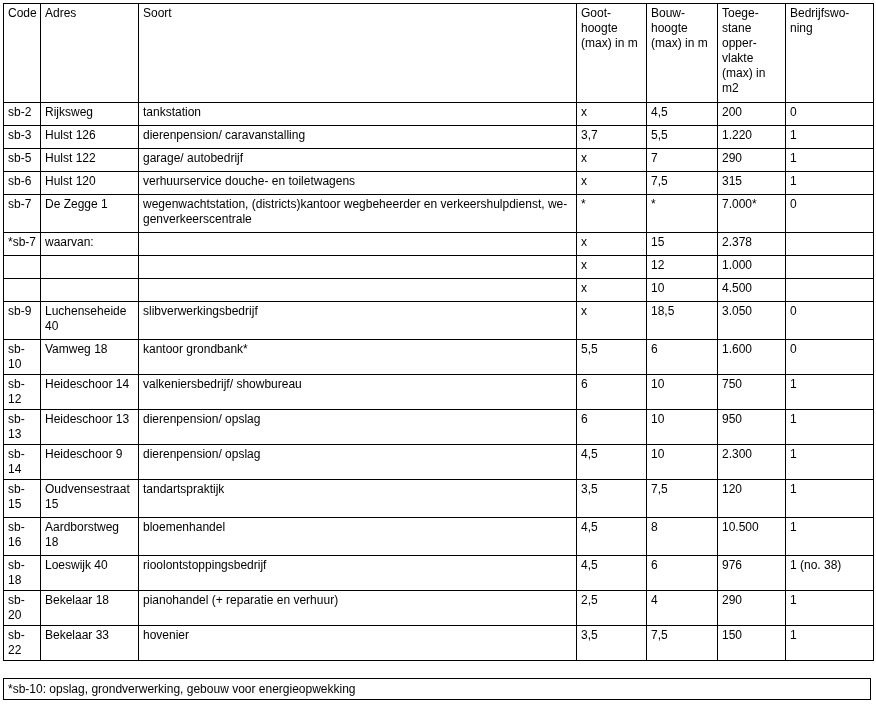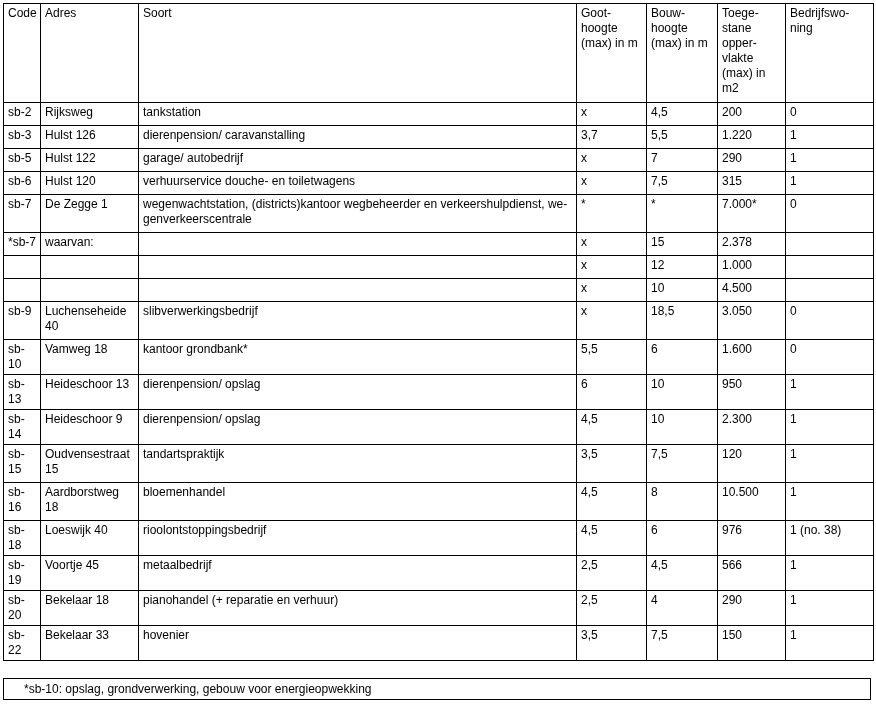--- a/index.html
+++ b/index.html
@@ -5,21 +5,21 @@
   html, body { margin:0; padding:0; background:#ffffff; }
   body { width:876px; height:707px; position:relative; overflow:hidden;
          font-family:"Liberation Sans", sans-serif; font-size:12px; color:#000; }
   table.main { position:absolute; left:3px; top:3px; border-collapse:collapse; table-layout:fixed; width:870px; }
   table.main td, table.main th { border:1px solid #000; padding:2px 4px 2px 4px; vertical-align:top;
          text-align:left; line-height:15px; font-size:12px; }
   table.main th { font-weight:normal; height:94px; }
   table.main td { height:18px; }
   table.main tr.tall td { height:33px;margin-top:16px; }
   .note { position:absolute; left:3px; top:678px; width:868px; height:22px; border:1px solid #000;
-          box-sizing:border-box; padding:3px 20px; font-size:12px; line-height:15px; }
+          box-sizing:border-box; padding:3px 4px; font-size:12px; line-height:15px; }
 </style>
 </head>
 <body>
 
 <table class="main">
   <colgroup>
     <col style="width:37px">
       <col style="width:98px">
       <col style="width:438px">
     <col style="width:70px">
@@ -123,20 +123,29 @@
       <tr>
         <td>sb-10</td>
         <td>Vamweg 18</td>
         <td>kantoor grondbank*</td>
         <td>5,5</td>
         <td>6</td>
         <td>1.600</td>
         <td>0</td>
       </tr>
       <tr>
+        <td>sb-12</td>
+        <td>Heideschoor 14</td>
+        <td>valkeniersbedrijf/ showbureau</td>
+        <td>6</td>
+        <td>10</td>
+        <td>750</td>
+        <td>1</td>
+      </tr>
+      <tr>
         <td>sb-13</td>
         <td>Heideschoor 13</td>
         <td>dierenpension/ opslag</td>
         <td>6</td>
         <td>10</td>
         <td>950</td>
         <td>1</td>
       </tr>
       <tr>
         <td>sb-14</td>
@@ -168,29 +177,20 @@
       <tr>
         <td>sb-18</td>
         <td>Loeswijk 40</td>
         <td>rioolontstoppingsbedrijf</td>
         <td>4,5</td>
         <td>6</td>
         <td>976</td>
         <td>1 (no. 38)</td>
       </tr>
       <tr>
-        <td>sb-19</td>
-        <td>Voortje 45</td>
-        <td>metaalbedrijf</td>
-        <td>2,5</td>
-        <td>4,5</td>
-        <td>566</td>
-        <td>1</td>
-      </tr>
-      <tr>
         <td>sb-20</td>
         <td>Bekelaar 18</td>
         <td>pianohandel (+ reparatie en verhuur)</td>
         <td>2,5</td>
         <td>4</td>
         <td>290</td>
         <td>1</td>
       </tr>
       <tr>
         <td>sb-22</td>

